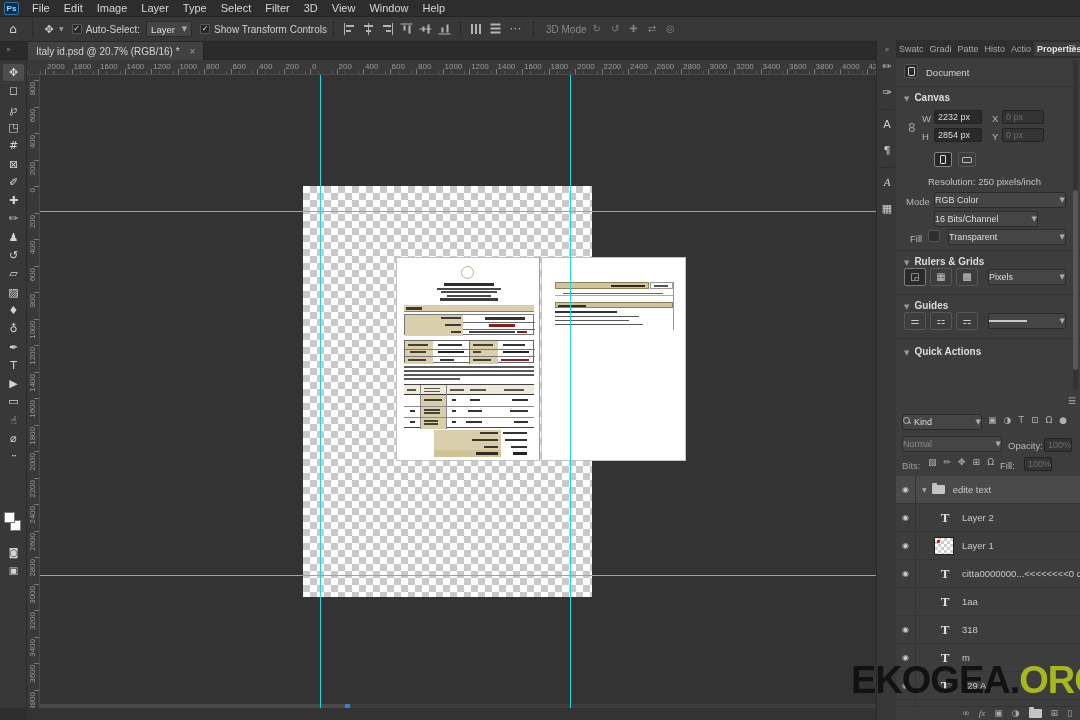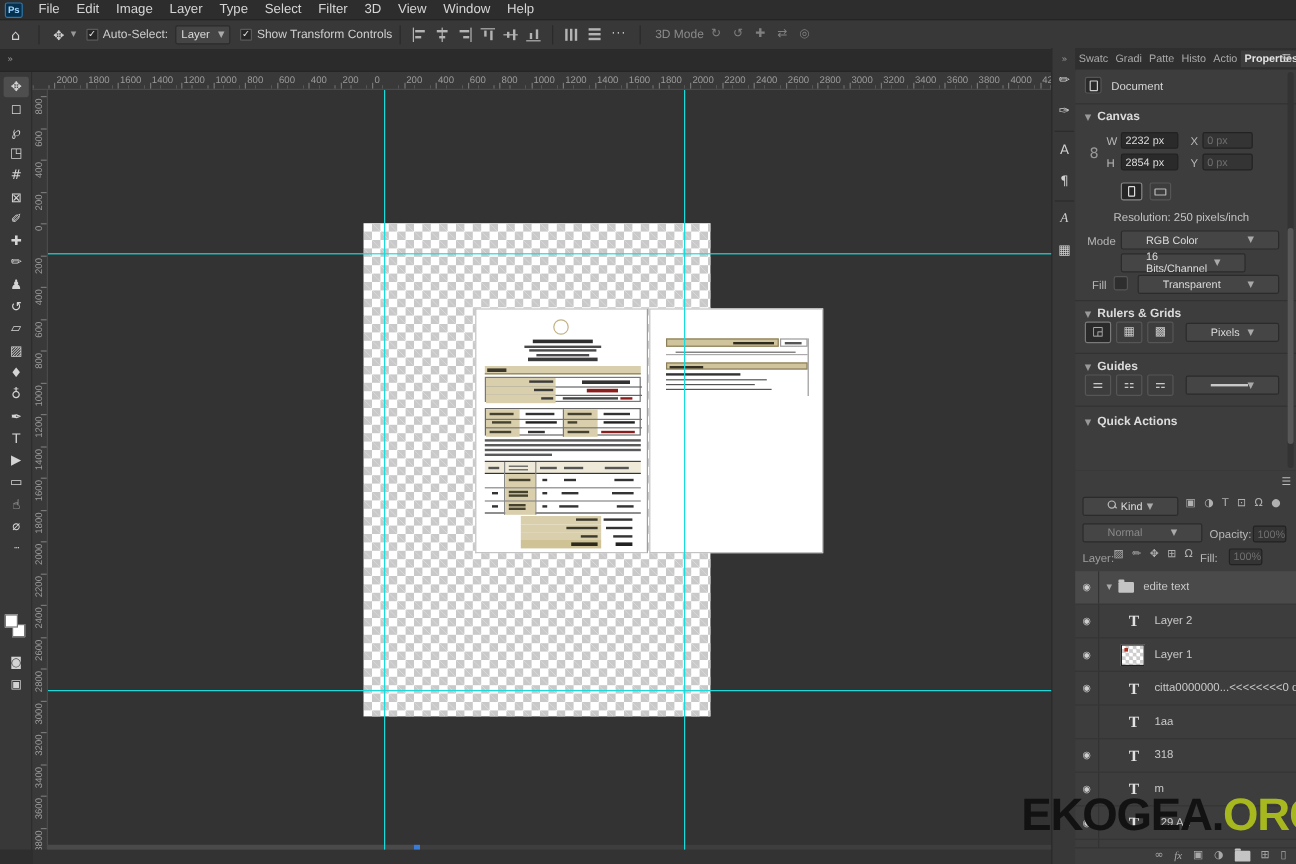--- a/index.html
+++ b/index.html
@@ -94,21 +94,21 @@
   .ptab.active{background:#3d3d3d;color:#e3e3e3;font-weight:bold}
   .hamb{position:absolute;right:4px;top:4px;font-size:9px;color:#bbb}
   .divider{position:absolute;left:0;width:184px;height:1px;background:#323232}
   .sechdr{position:absolute;left:8px;font-size:10px;color:#dcdcdc}
   .sechdr .chev{font-size:7px;color:#999;margin-right:5px}
   .plabel{position:absolute;font-size:9.5px;color:#b8b8b8}
   .pfield{position:absolute;height:14px;background:#2a2a2a;border:1px solid #222;border-radius:2px;
           font-size:9px;color:#ddd;line-height:12px;padding:0 3px}
   .pfield.dim{color:#6f6f6f;background:#343434}
   .pdd{position:absolute;height:16px;background:#454545;border:1px solid #2b2b2b;border-radius:2px;display:flex;
-       align-items:center;justify-content:space-between;padding:0 20px;font-size:9px;color:#ddd}
+       align-items:center;justify-content:space-between;padding:0 0;font-size:9px;color:#ddd}
   .pdd .car{font-size:7px;color:#aaa}
   .ibtn{position:absolute;width:22px;height:18px;border:1px solid #565656;border-radius:2px;display:flex;
         align-items:center;justify-content:center;color:#c9c9c9;font-size:10px}
   .ibtn.active{background:#2a2a2a;border-color:#7a7a7a}
   .scrollbar{position:absolute;right:2px;width:5px;background:#333;border-radius:3px}
   .thumb{position:absolute;right:2px;width:5px;background:#585858;border-radius:3px}
 
   
   .lrow{position:absolute;left:0;width:184px;display:flex;align-items:center;font-size:9.5px;color:#c9c9c9}
   .layer-row{height:28px;border-bottom:1px solid #353535}
@@ -239,20 +239,24 @@
         <span class="ic" style="font-size: 10px;">↻</span>
         <span class="ic" style="font-size: 10px;">↺</span>
         <span class="ic" style="font-size: 10px;">✚</span>
         <span class="ic" style="font-size: 10px;">⇄</span>
         <span class="ic" style="font-size: 10px;">◎</span>
       </span>
   </div>
 
   <div id="tabbar">
     <span class="dbl-chev ic" style="left:6px">»</span>
+    <div id="doc-tab">
+      <span>Italy id.psd @ 20.7% (RGB/16) *</span>
+      <span class="x">×</span>
+    </div>
   </div>
 
   <div id="toolstrip">
     <div id="tools">
         <div class="tool ic active" style="top: 4px;">✥</div>
         <div class="tool ic" style="top: 22.3px;">◻</div>
         <div class="tool ic" style="top: 40.6px;">℘</div>
         <div class="tool ic" style="top: 58.9px;">◳</div>
         <div class="tool ic" style="top: 77.2px;">#</div>
         <div class="tool ic" style="top: 95.5px;">⊠</div>
@@ -650,21 +654,21 @@
         <span class="ic">●</span>
       </div>
 
     <div class="pdd" style="left:6px;top:44px;width:100px;color:#8a8a8a">
       <span>Normal</span>
         <span class="car ic">▼</span>
     </div>
     <span class="plabel dim" style="left:112px;top:48px">Opacity:</span>
     <div class="pfield dim" style="left:148px;top:46px;width:28px">100%</div>
 
-    <span class="plabel" style="left:6px;top:68px;color:#9f9f9f">Layer:</span>
+    <span class="plabel" style="left:6px;top:68px;color:#9f9f9f">Bits:</span>
     <div id="lock-icons" class="abs ic" style="left:32px;top:66px;display:flex;gap:7px;font-size:9px;color:#b0b0b0">
         <span class="ic">▨</span>
         <span class="ic">✏</span>
         <span class="ic">✥</span>
         <span class="ic">⊞</span>
         <span class="ic">Ω</span>
       </div>
     <span class="plabel dim" style="left:104px;top:68px">Fill:</span>
     <div class="pfield dim" style="left:128px;top:65px;width:28px">100%</div>
 

